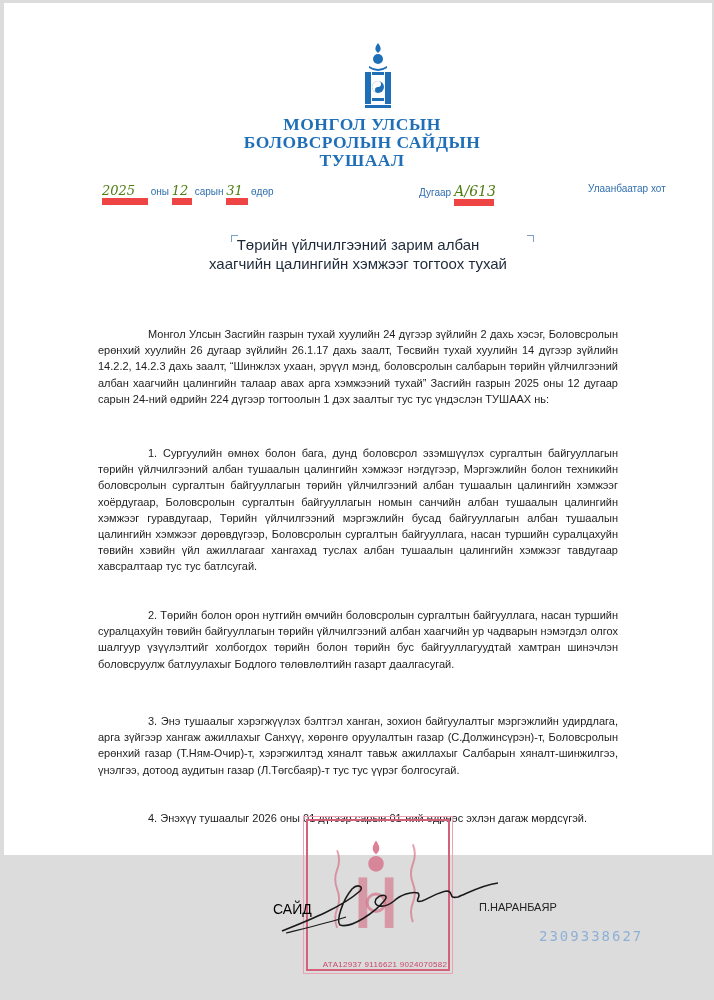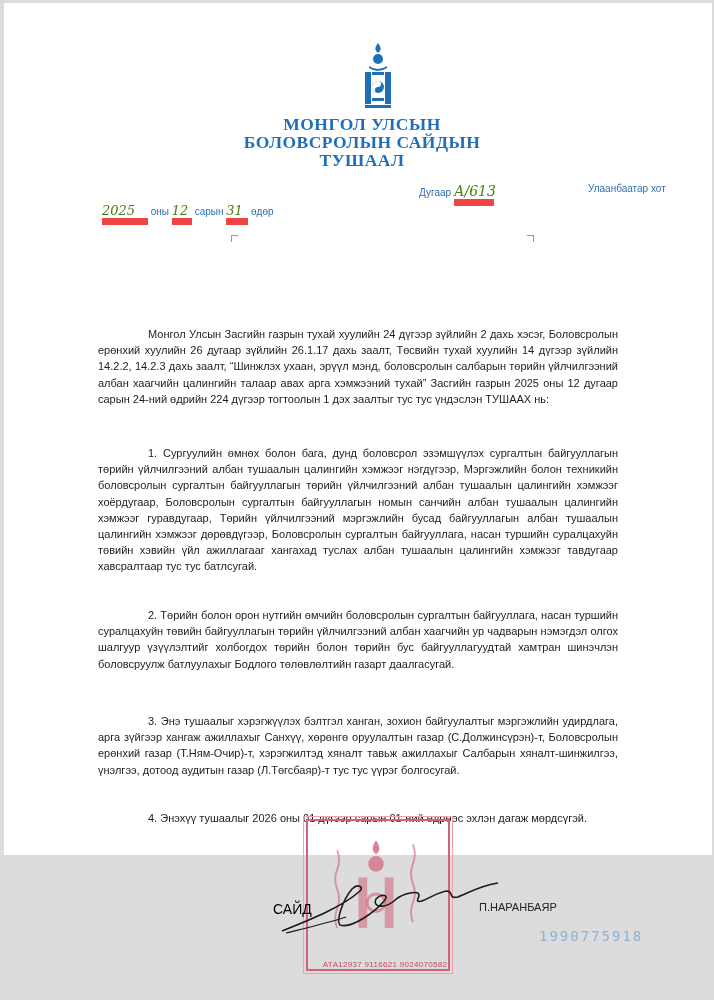--- a/index.html
+++ b/index.html
@@ -20,21 +20,21 @@
   }
   .org.l1 { top: 112px; left: 4px; }
   .org.l2 { top: 130px; left: 4px; }
   .org.l3 { top: 148px; left: 4px; }
 
   .meta { position: absolute; top: 180px; font-size: 10px; color: #2f6fae; }
   .hand { font-family: "DejaVu Serif", serif; font-style: italic; color: #4d7c0f; font-size: 13px;
           display: inline-block; border-bottom: 7px solid #ef4444; text-align: left; }
   .date { left: 98px; }
   .date .y { width: 46px; }
-  .date .m { width: 20px; margin-top: 20px; }
+  .date .m { width: 20px; }
   .date .d { width: 22px; }
   .number { left: 415px; }
   .number .n { width: 40px; font-size: 14px; }
   .city { left: 584px; }
 
   .title {
     position: absolute; top: 232px; left: 0; width: 708px; text-align: center;
     font-size: 15px; line-height: 19px; color: #1e2a3a;
   }
   .corner { position: absolute; width: 6px; height: 6px; border-color: #7aa0c8; border-style: solid; }
@@ -101,20 +101,24 @@
 
   <div class="meta number">
     <span>Дугаар</span>
     <span class="hand n">А/613</span>
   </div>
 
   <div class="meta city">Улаанбаатар хот</div>
 
   <span class="corner tl"></span>
   <span class="corner tr"></span>
+  <div class="title">
+    <div>Төрийн үйлчилгээний зарим албан</div>
+    <div>хаагчийн цалингийн хэмжээг тогтоох тухай</div>
+  </div>
 
   <div class="body p0">
     <p>Монгол Улсын Засгийн газрын тухай хуулийн 24 дүгээр зүйлийн 2 дахь хэсэг, Боловсролын ерөнхий хуулийн 26 дугаар зүйлийн 26.1.17 дахь заалт, Төсвийн тухай хуулийн 14 дүгээр зүйлийн 14.2.2, 14.2.3 дахь заалт, “Шинжлэх ухаан, эрүүл мэнд, боловсролын салбарын төрийн үйлчилгээний албан хаагчийн цалингийн талаар авах арга хэмжээний тухай” Засгийн газрын 2025 оны 12 дугаар сарын 24-ний өдрийн 224 дүгээр тогтоолын 1 дэх заалтыг тус тус үндэслэн ТУШААХ нь:</p>
   </div>
   <div class="body p1">
     <p>1. Сургуулийн өмнөх болон бага, дунд боловсрол эзэмшүүлэх сургалтын байгууллагын төрийн үйлчилгээний албан тушаалын цалингийн хэмжээг нэгдүгээр, Мэргэжлийн болон техникийн боловсролын сургалтын байгууллагын төрийн үйлчилгээний албан тушаалын цалингийн хэмжээг хоёрдугаар, Боловсролын сургалтын байгууллагын номын санчийн албан тушаалын цалингийн хэмжээг гуравдугаар, Төрийн үйлчилгээний мэргэжлийн бусад байгууллагын албан тушаалын цалингийн хэмжээг дөрөвдүгээр, Боловсролын сургалтын байгууллага, насан туршийн суралцахуйн төвийн хэвийн үйл ажиллагааг хангахад туслах албан тушаалын цалингийн хэмжээг тавдугаар хавсралтаар тус тус батлсугай.</p>
   </div>
   <div class="body p2">
     <p>2. Төрийн болон орон нутгийн өмчийн боловсролын сургалтын байгууллага, насан туршийн суралцахуйн төвийн байгууллагын төрийн үйлчилгээний албан хаагчийн ур чадварын нэмэгдэл олгох шалгуур үзүүлэлтийг холбогдох төрийн болон төрийн бус байгууллагуудтай хамтран шинэчлэн боловсруулж батлуулахыг Бодлого төлөвлөлтийн газарт даалгасугай.</p>
   </div>
@@ -137,14 +141,14 @@
     </svg>
   </div>
   <div class="stamp-num">АТА12937 9116621 9024070582</div>
 
   <div class="sig-label">САЙД</div>
   <svg class="signature" viewBox="0 0 230 70">
     <path d="M10 60 C40 48 70 36 88 20 C92 16 86 12 80 18 C70 30 64 50 68 54 C80 58 104 40 112 30 C118 24 110 22 104 28 C100 36 112 38 122 30 C128 24 140 20 146 22 C150 26 140 32 150 30 C160 26 168 20 176 20 C182 22 176 28 186 26 C196 22 210 14 226 12" stroke="#1a1a1a" stroke-width="1.6" fill="none"></path>
     <path d="M14 62 C30 58 56 52 74 46" stroke="#1a1a1a" stroke-width="1.2" fill="none"></path>
   </svg>
   <div class="signer">П.НАРАНБАЯР</div>
-  <div class="serial">1990775918</div>
+  <div class="serial">2309338627</div>
 </div>
 
 </body></html>

